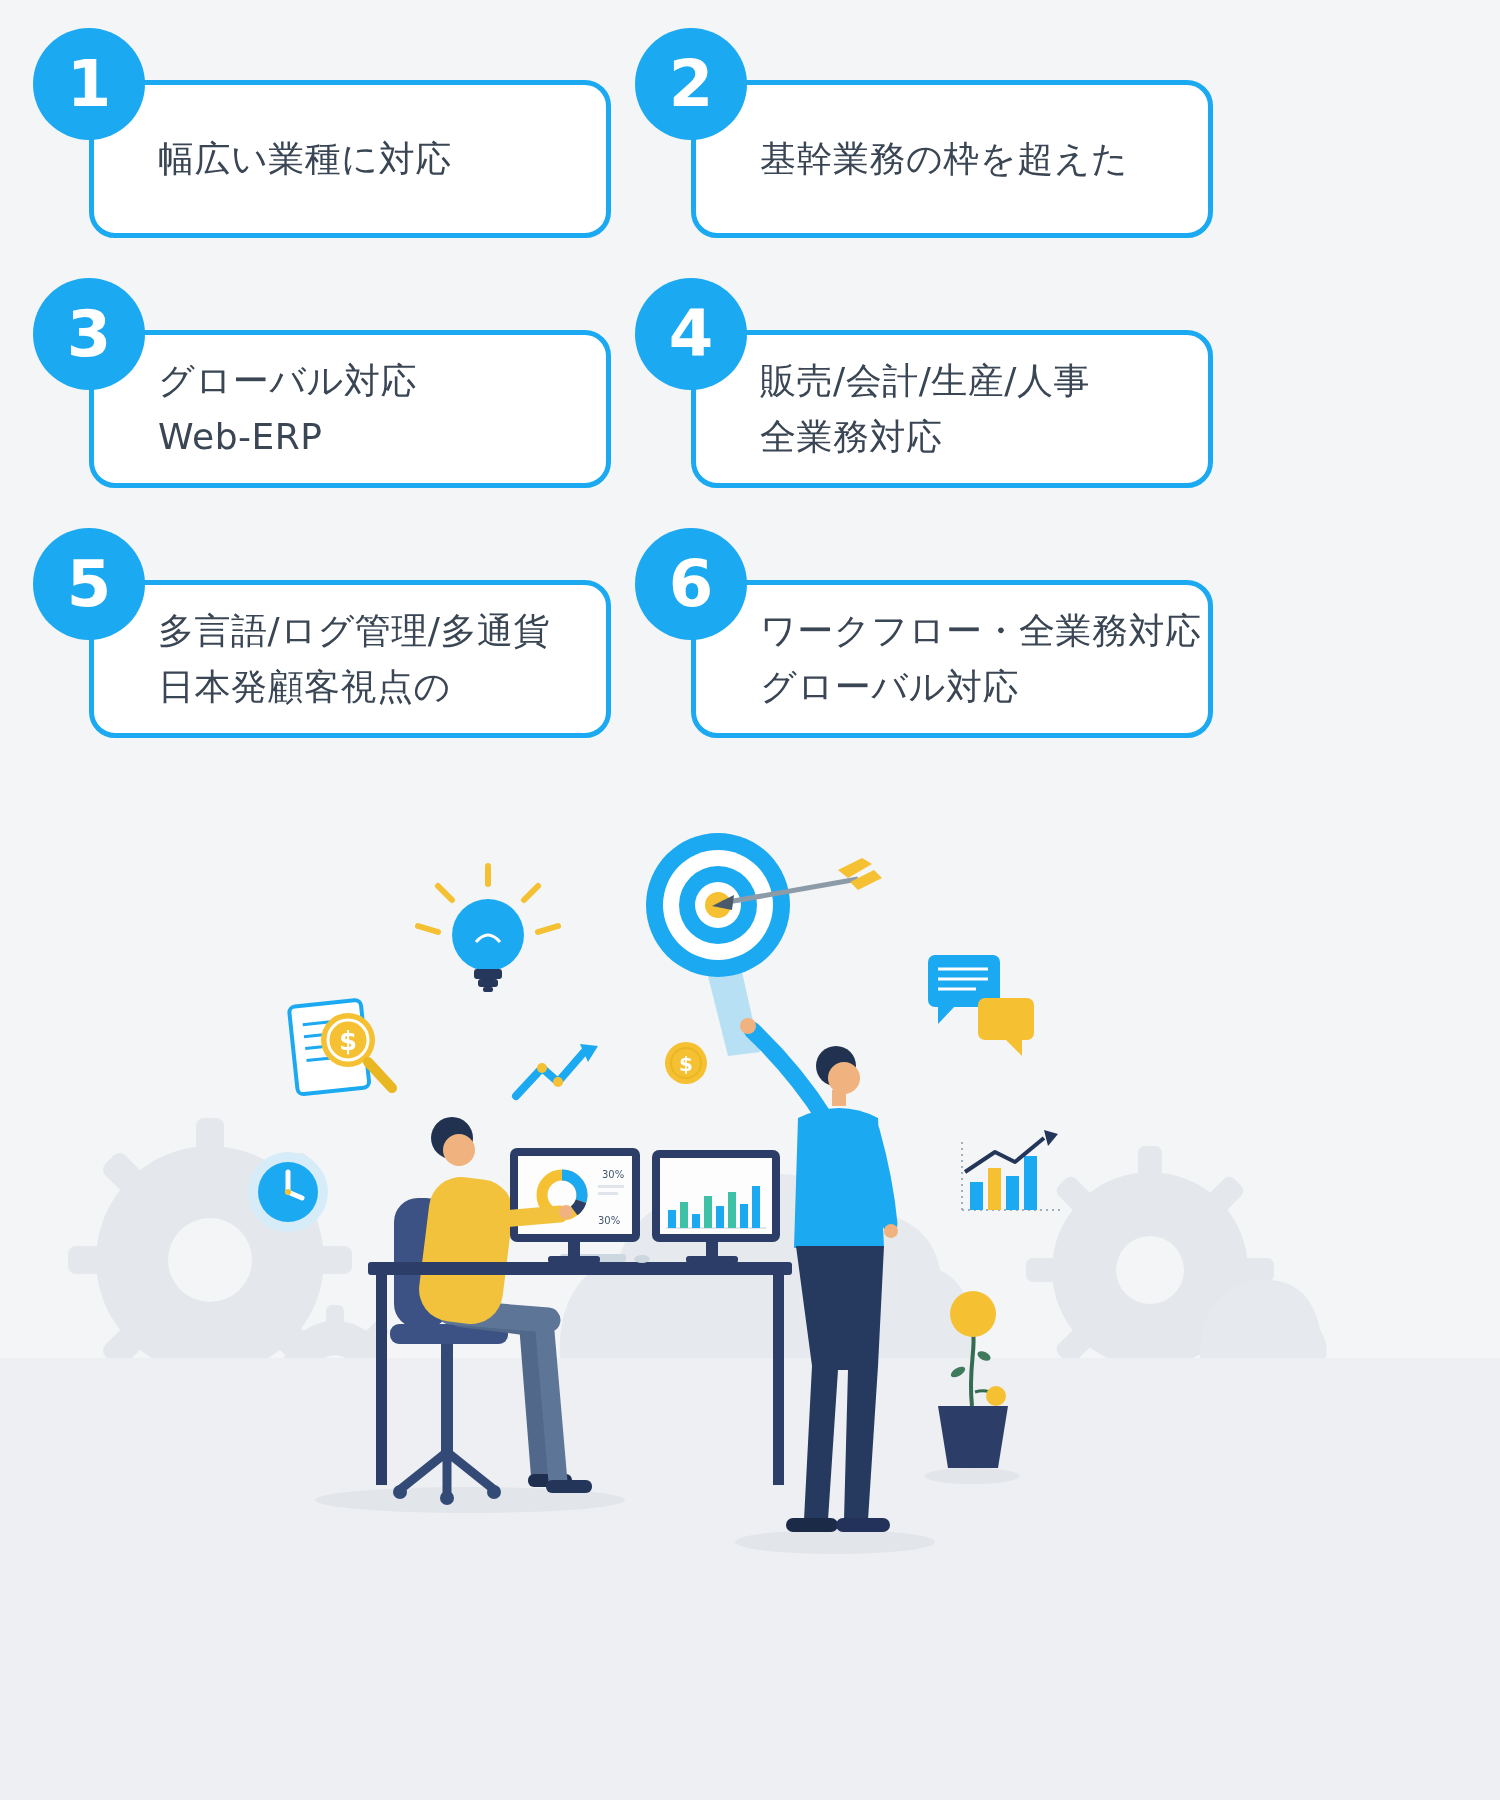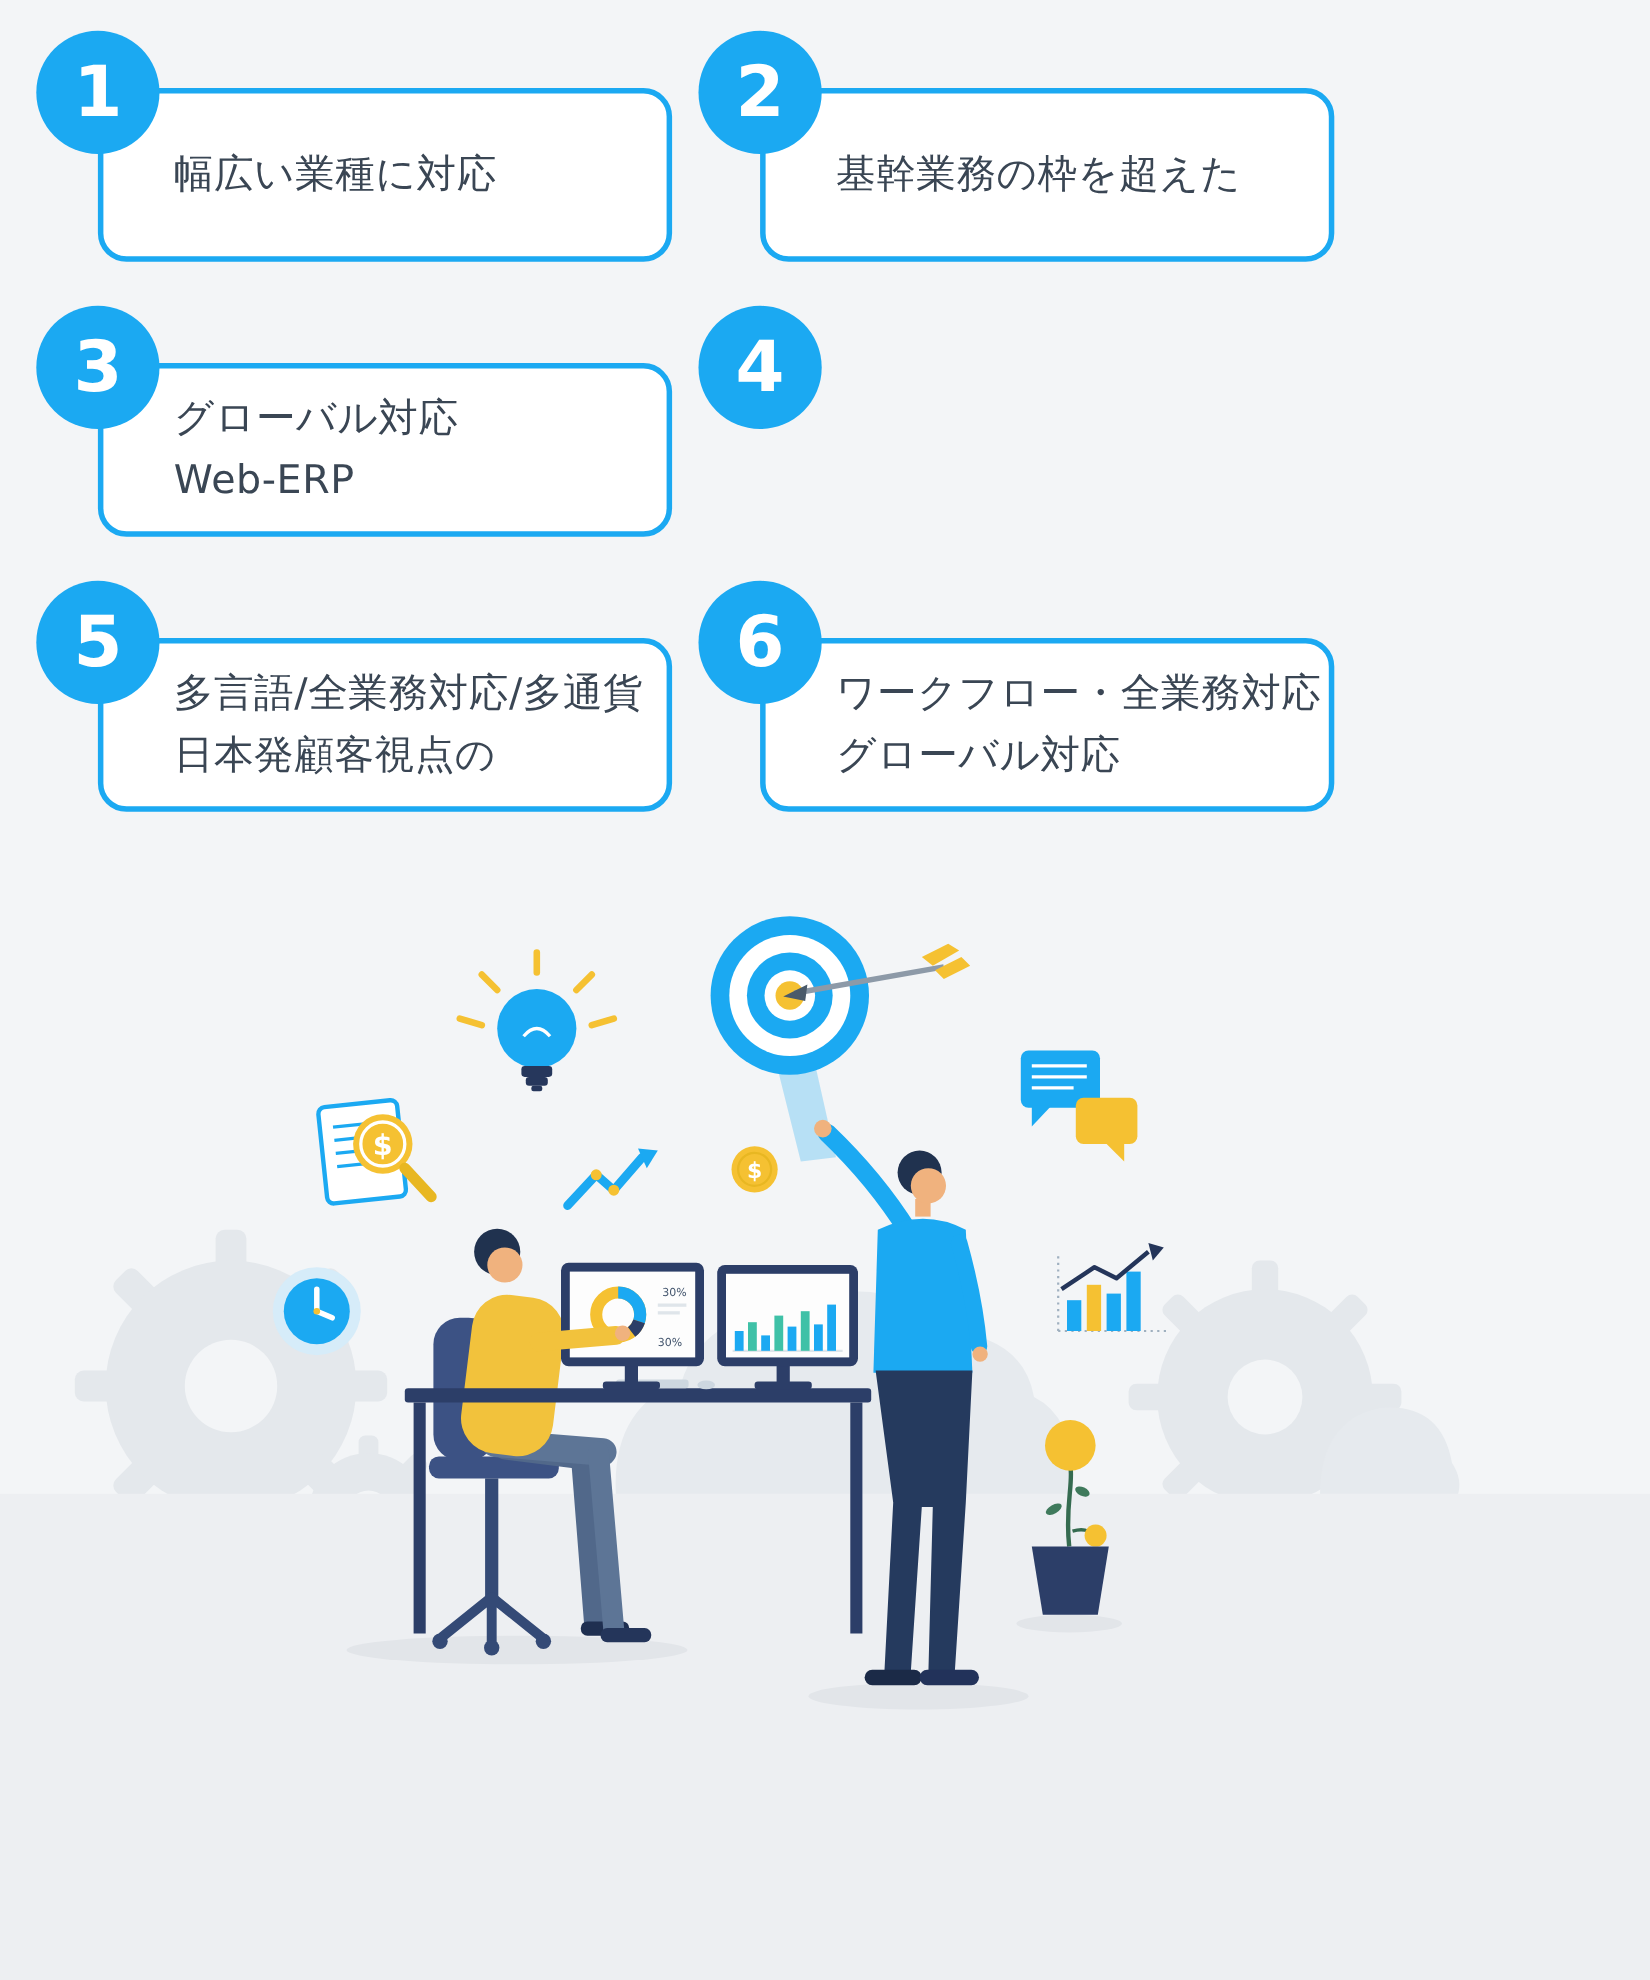--- a/index.html
+++ b/index.html
@@ -58,28 +58,32 @@
     <div class="fbox">
       <div class="fline">グローバル対応</div>
       <div class="fline">Web-ERP</div>
     </div>
   </div>
 
   <div class="feature">
     <div class="badge">
         <span>4</span>
       </div>
+    <div class="fbox">
+      <div class="fline">販売/会計/生産/人事</div>
+      <div class="fline">全業務対応</div>
+    </div>
   </div>
 
   <div class="feature">
     <div class="badge">
         <span>5</span>
       </div>
     <div class="fbox">
-      <div class="fline">多言語/全業務対応/多通貨</div>
+      <div class="fline">多言語/ログ管理/多通貨</div>
       <div class="fline">日本発顧客視点の</div>
     </div>
   </div>
 
   <div class="feature">
     <div class="badge">
         <span>6</span>
       </div>
     <div class="fbox">
       <div class="fline">ワークフロー・全業務対応</div>

